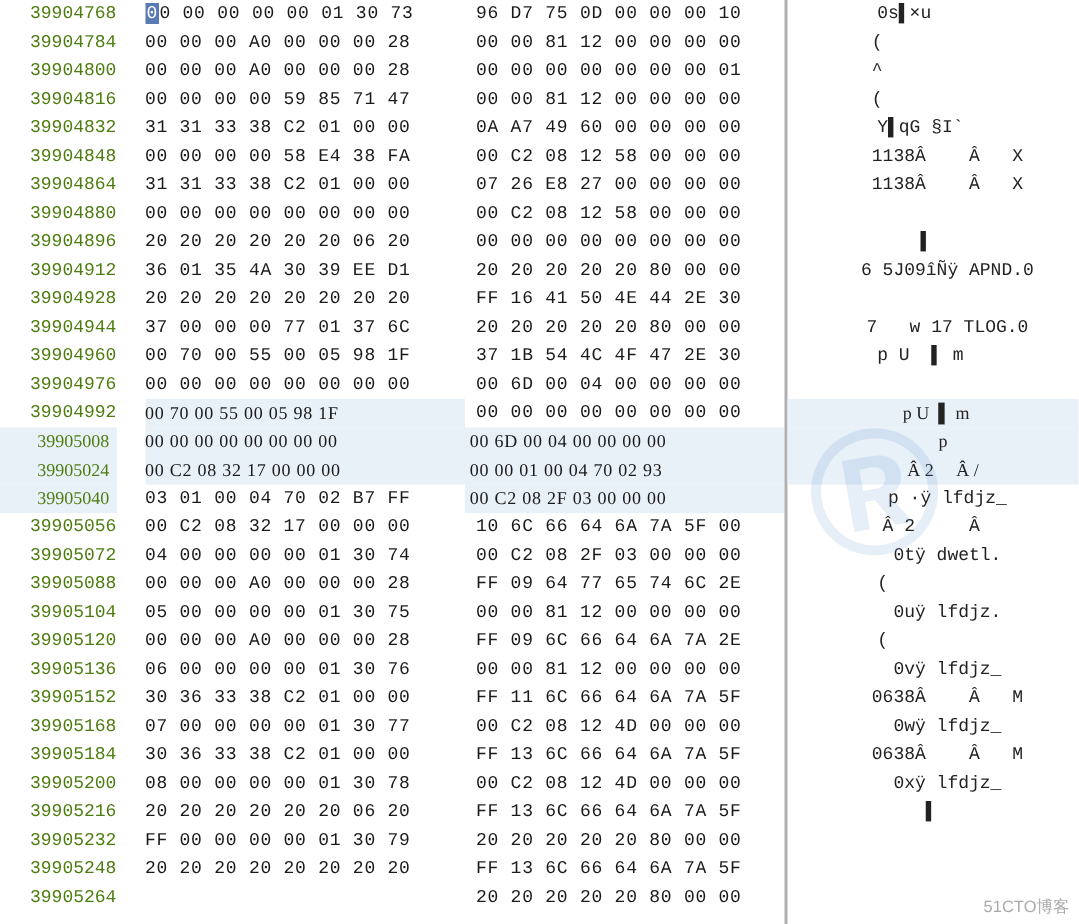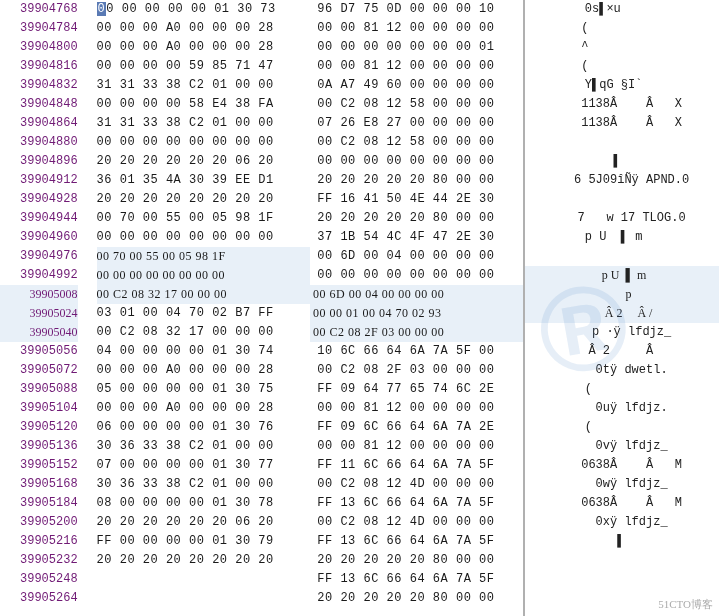--- a/index.html
+++ b/index.html
@@ -30,22 +30,22 @@
     flex: 0 0 213px;
   }
   .col-ascii {
     flex: 0 0 220px;
     border-left: 2px solid #b0b0b0;
     padding-left: 0;
     text-align: center;
     padding-right: 4px;
   }
   .off-cell {
-    color: #701a75;
-    text-align: right;
+    color: #4d7c0f;
+    text-align: center;
     padding-left: 20px;
     height: 19px;
     line-height: 19px;
     white-space: pre;
   }
   .hex-cell {
     color: #1a1a1a;
     height: 19px;
     line-height: 19px;
     white-space: pre;
@@ -73,21 +73,21 @@
     color: rgba(90,140,200,0.15);
     transform: rotate(-10deg);
     pointer-events: none;
     z-index: 5;
     letter-spacing: -8px;
   }
   .watermark2 {
     position: absolute;
     right: 6px;
     bottom: 4px;
-    font-family: Liberation Serif, serif;
+    font-family: Liberation Sans, sans-serif;
     font-size: 11px;
     color: rgba(100,100,100,0.55);
     pointer-events: none;
   }
 </style>
 </head>
 <body>
 
 <div class="watermark">®</div>
 <div class="watermark2">51CTO博客</div>
@@ -132,20 +132,21 @@
       <div class="hex-cell">00 00 00 A0 00 00 00 28</div>
       <div class="hex-cell">00 00 00 A0 00 00 00 28</div>
       <div class="hex-cell">00 00 00 00 59 85 71 47</div>
       <div class="hex-cell">31 31 33 38 C2 01 00 00</div>
       <div class="hex-cell">00 00 00 00 58 E4 38 FA</div>
       <div class="hex-cell">31 31 33 38 C2 01 00 00</div>
       <div class="hex-cell">00 00 00 00 00 00 00 00</div>
       <div class="hex-cell">20 20 20 20 20 20 06 20</div>
       <div class="hex-cell">36 01 35 4A 30 39 EE D1</div>
       <div class="hex-cell">20 20 20 20 20 20 20 20</div>
+      <div class="hex-cell">37 00 00 00 77 01 37 6C</div>
       <div class="hex-cell">00 70 00 55 00 05 98 1F</div>
       <div class="hex-cell">00 00 00 00 00 00 00 00</div>
       <div class="hex-cell highlight-row">00 70 00 55 00 05 98 1F</div>
       <div class="hex-cell highlight-row">00 00 00 00 00 00 00 00</div>
       <div class="hex-cell highlight-row">00 C2 08 32 17 00 00 00</div>
       <div class="hex-cell">03 01 00 04 70 02 B7 FF</div>
       <div class="hex-cell">00 C2 08 32 17 00 00 00</div>
       <div class="hex-cell">04 00 00 00 00 01 30 74</div>
       <div class="hex-cell">00 00 00 A0 00 00 00 28</div>
       <div class="hex-cell">05 00 00 00 00 01 30 75</div>

